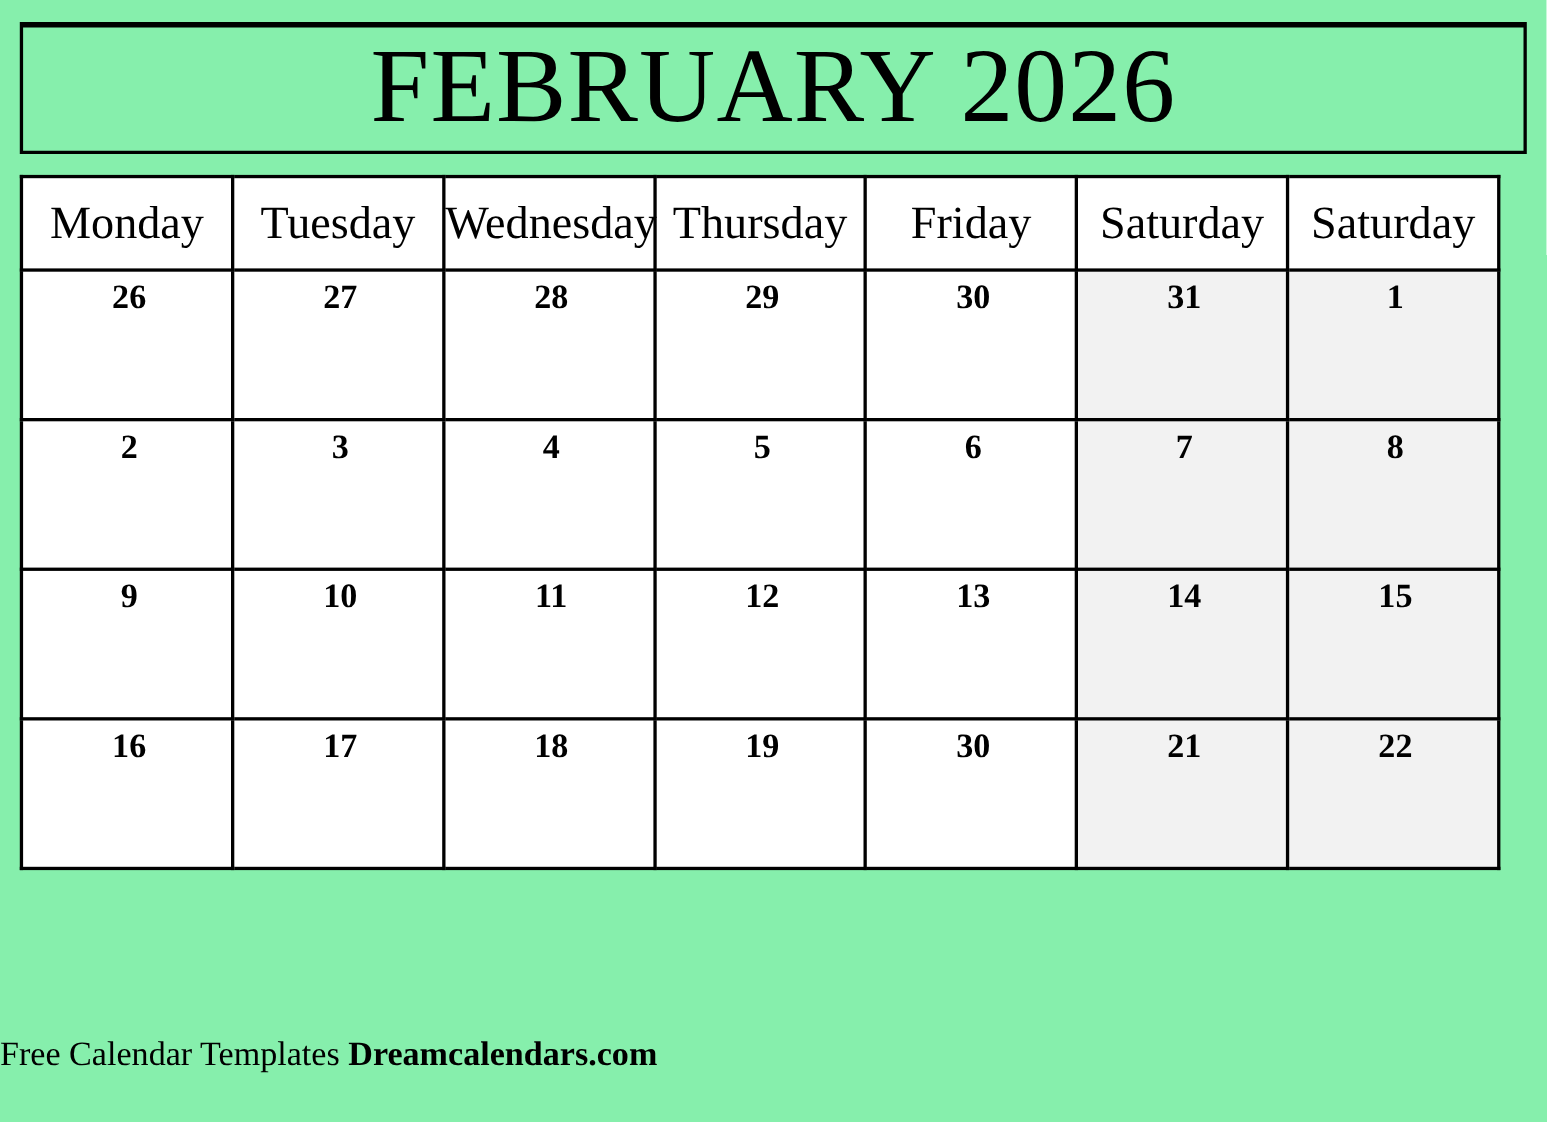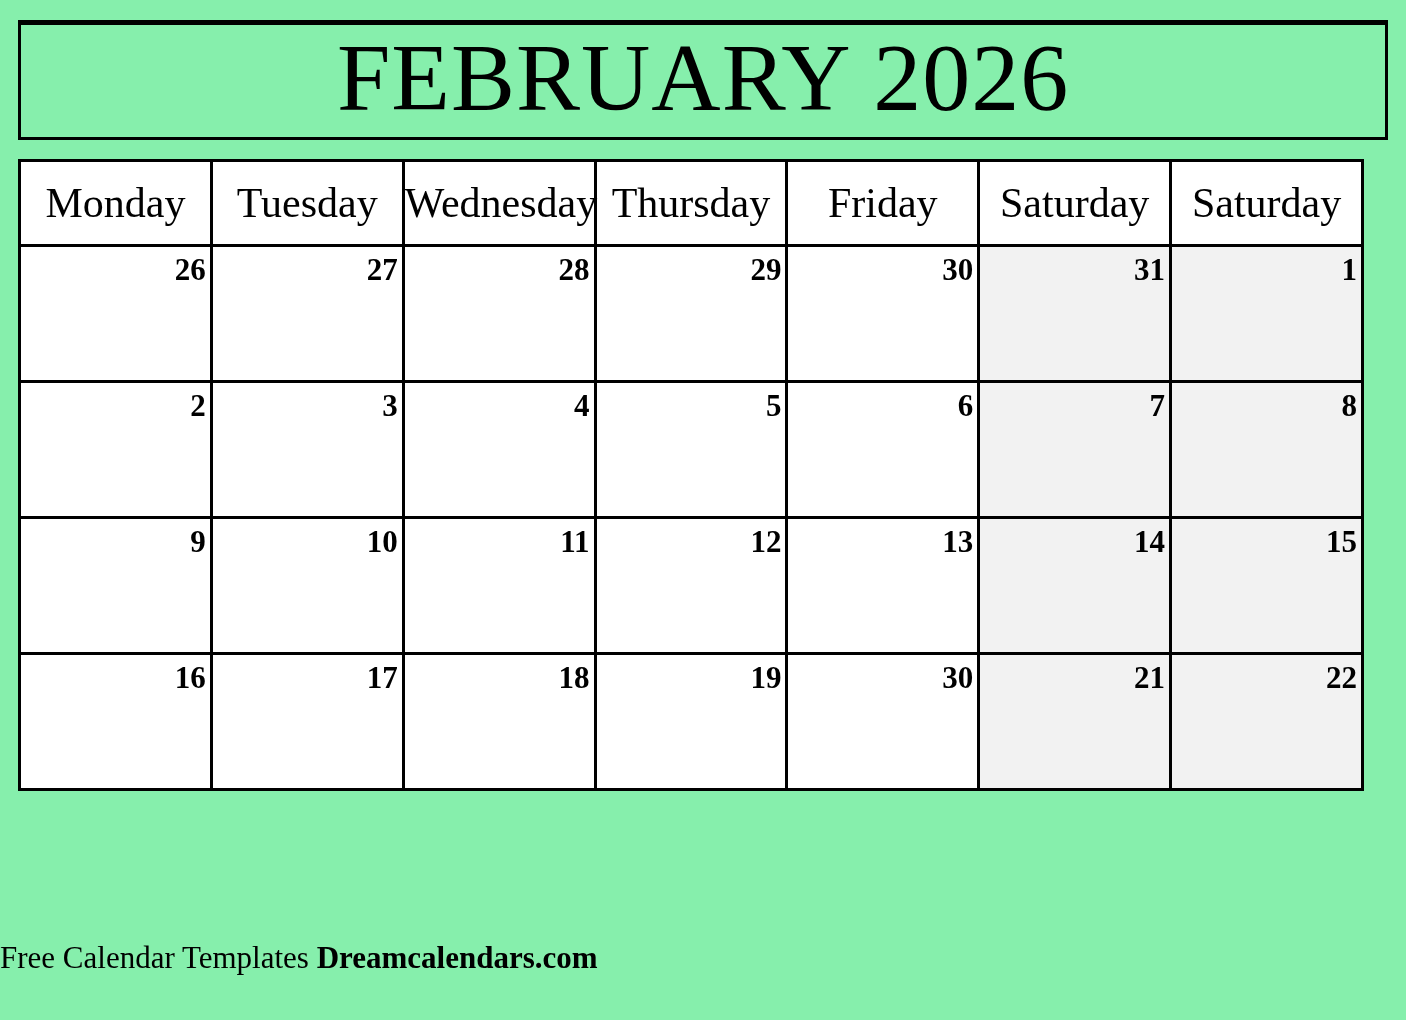--- a/index.html
+++ b/index.html
@@ -50,21 +50,21 @@
     height: 85px;
     font-weight: normal;
     font-size: 42px;
     text-align: center;
     vertical-align: middle;
     background: #ffffff;
   }
   td.day-cell {
     height: 136px;
     vertical-align: top;
-    text-align: right;
+    text-align: center;
     padding: 6px 4px 4px 8px;
     background: #ffffff;
   }
   tbody td.day-cell:nth-child(n+6) {
     background: #f2f2f2;
   }
   .day-number {
     font-size: 31px;
     font-weight: bold;
     line-height: 1.1;

